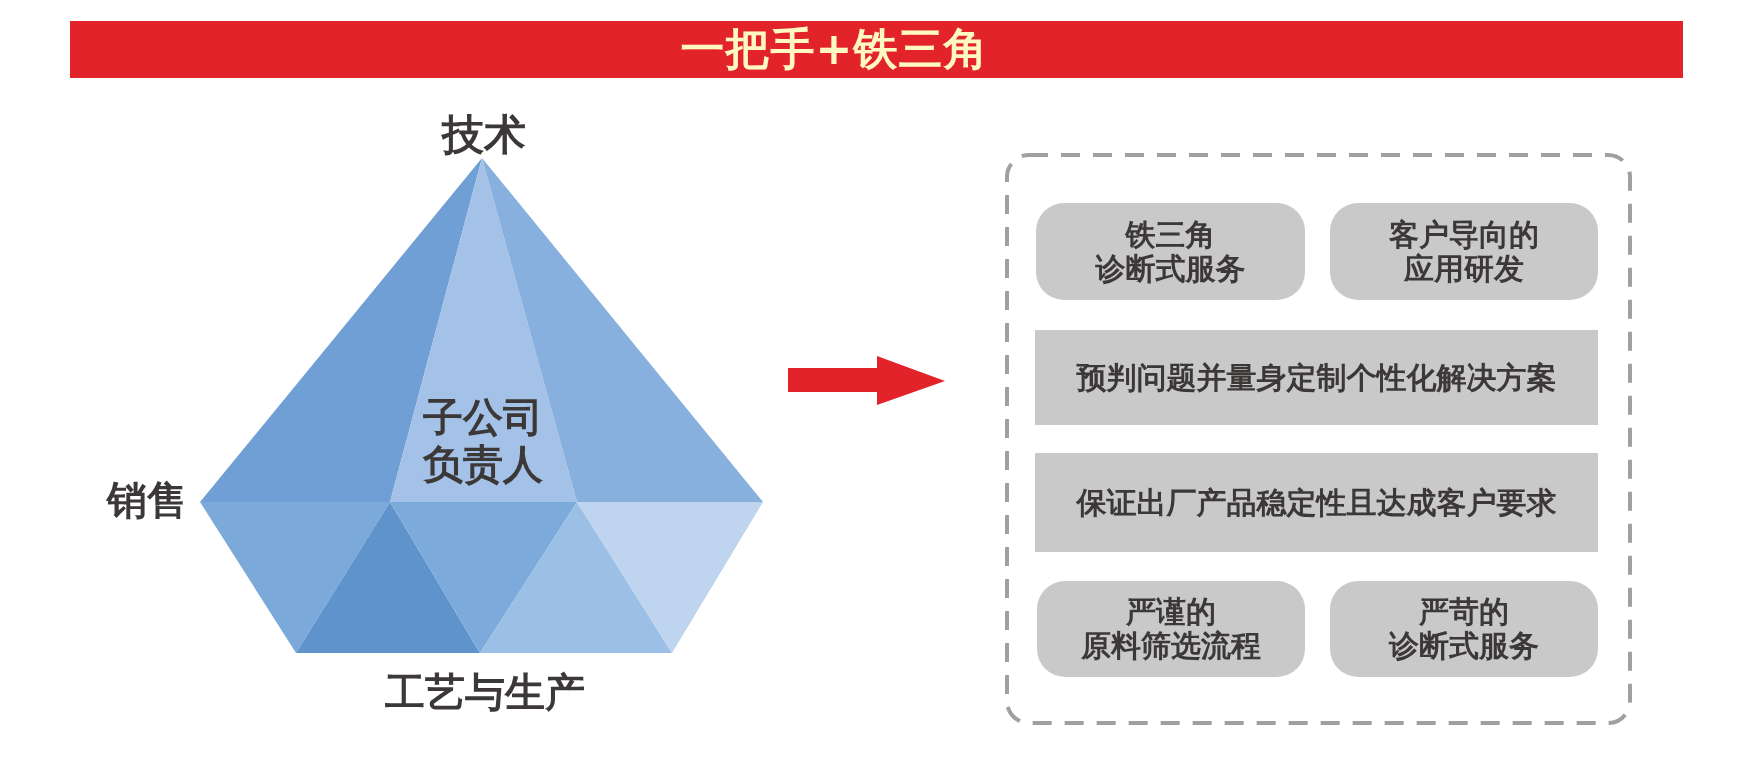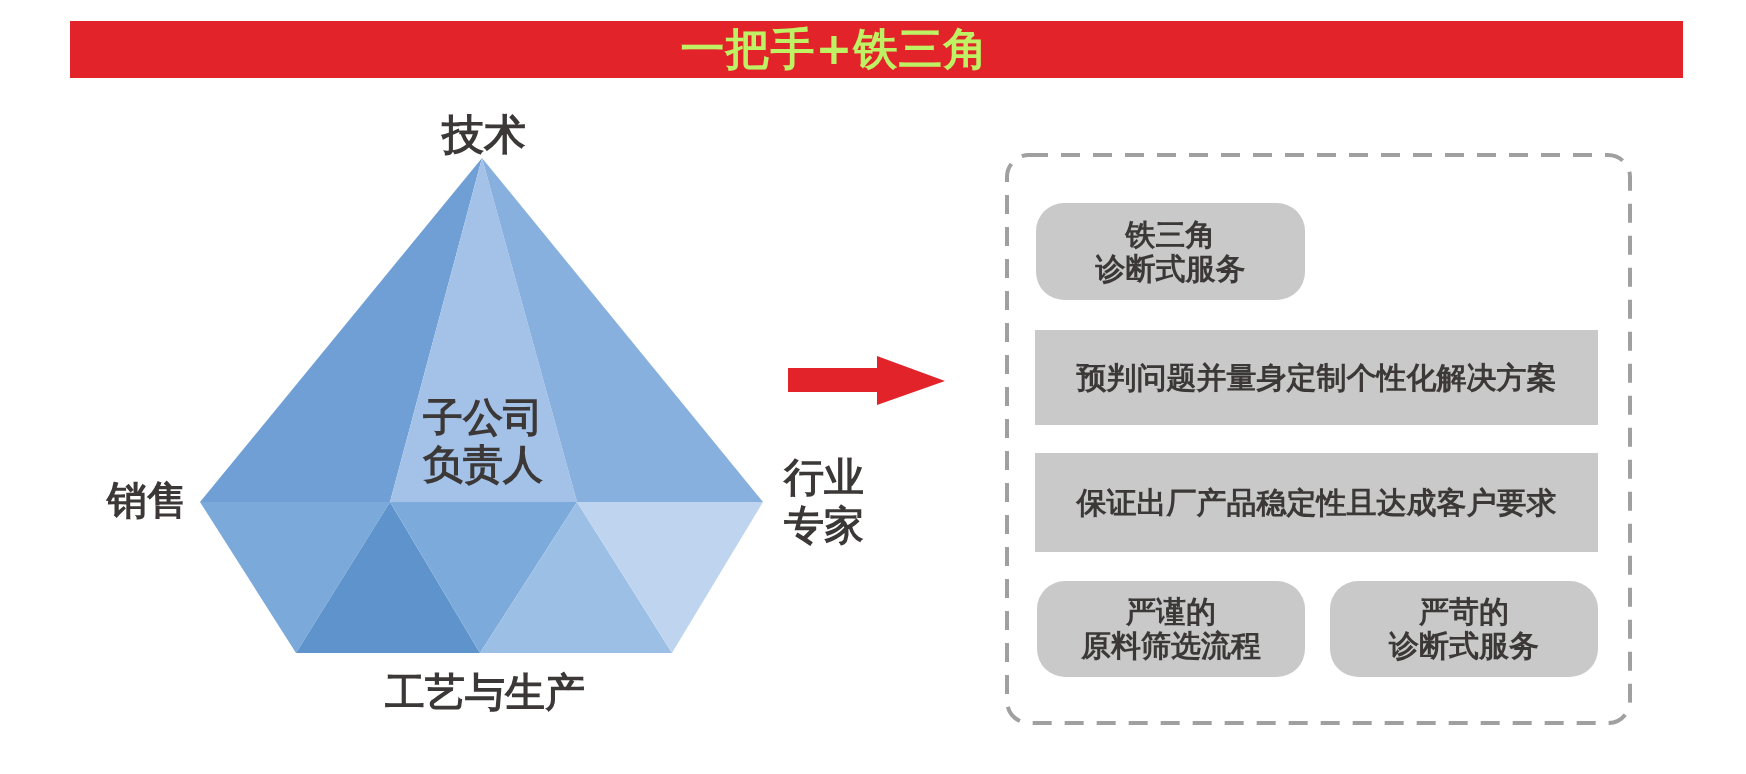--- a/index.html
+++ b/index.html
@@ -1,20 +1,20 @@
 <!DOCTYPE html>
 <html style="--accent_red: #e2232a; --box_gray: #c9c9c9; --dash_gray: #a0a0a0; --text_dark: #3b3837;"><head>
 <meta charset="utf-8">
 <style>
   html,body{margin:0;padding:0;background:#fff;}
   .page{position:relative;width:1746px;height:774px;background:#fff;overflow:hidden;
         font-family:"DejaVu Sans","Liberation Sans",sans-serif;}
   .banner{position:absolute;left:70px;top:21px;width:1613px;height:57px;
           background:var(--accent_red,#e2232a);display:flex;align-items:center;justify-content:center;}
-  .banner-title{color:#bef264;font-size:44px;font-weight:bold;letter-spacing:1px;
+  .banner-title{color:#fef9c3;font-size:44px;font-weight:bold;letter-spacing:1px;
                 transform:translateX(-42px);white-space:nowrap;}
   svg.shapes{position:absolute;left:0;top:0;}
   .dlabel{position:absolute;color:var(--text_dark,#3b3837);font-weight:bold;
           font-size:40px;text-align:center;transform:translate(-50%,-50%);white-space:nowrap;line-height:48px;}
   .gbox{position:absolute;background:var(--box_gray,#c9c9c9);color:var(--text_dark,#3b3837);
         display:flex;flex-direction:column;align-items:center;justify-content:center;
         font-weight:bold;font-size:30px;line-height:34px;text-align:center;white-space:nowrap;}
   .gbox.rounded{border-radius:28px;}
   .b-r1b1{left:1036px;top:203px;width:269px;height:97px;}
   .b-r1b2{left:1330px;top:203px;width:268px;height:97px;}
@@ -44,33 +44,33 @@
     <polygon points="577,502 480,653 672,653" fill="#9cbfe5"></polygon>
     <polygon points="577,502 763,502 672,653" fill="#bfd5ef"></polygon>
 
     <polygon points="788,368 877,368 877,356 945,381 877,405 877,392 788,392" fill="#e2232a"></polygon>
 
     <rect x="1007" y="155" width="623" height="568" rx="22" fill="none" stroke-width="4" stroke-dasharray="19 13" stroke="#a0a0a0"></rect>
   </svg>
 
   <div class="dlabel" style="left:484px;top:135px;font-size:42px;">技术</div>
   <div class="dlabel" style="left:147px;top:500px;">销售</div>
-  <div class="dlabel" style="left:824px;top:501px;">
-    <span style="display:block;">行业</span>
-    <span style="display:block;">专家</span>
-  </div>
   <div class="dlabel" style="left:485px;top:692px;">工艺与生产</div>
   <div class="dlabel" style="left:483px;top:441px;line-height:47px;">
     <span style="display:block;text-align:right;">子公司</span>
     <span style="display:block;">负责人</span>
   </div>
 
   <div class="gbox rounded b-r1b1">
     <span style="display:block;">铁三角</span>
     <span style="display:block;">诊断式服务</span>
+  </div>
+  <div class="gbox rounded b-r1b2">
+    <span style="display:block;">客户导向的</span>
+    <span style="display:block;">应用研发</span>
   </div>
   <div class="gbox b-r2">
     <span style="display:block;">预判问题并量身定制个性化解决方案</span>
   </div>
   <div class="gbox b-r3">
     <span style="display:block;">保证出厂产品稳定性且达成客户要求</span>
   </div>
   <div class="gbox rounded b-r4b1">
     <span style="display:block;">严谨的</span>
     <span style="display:block;">原料筛选流程</span>

